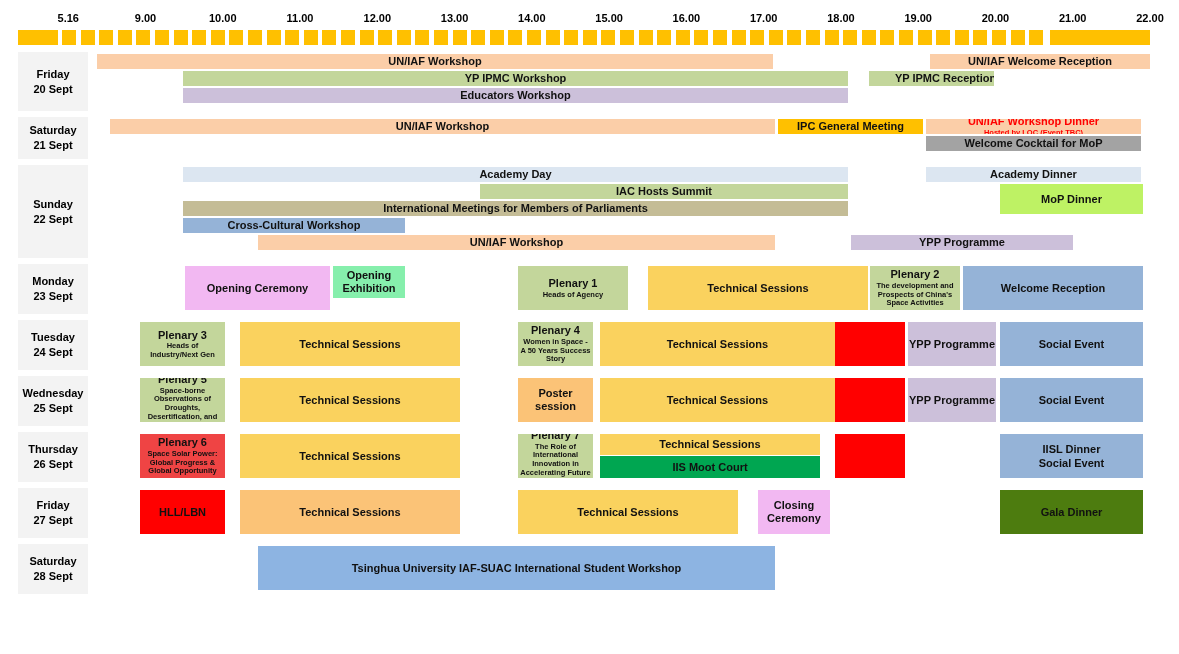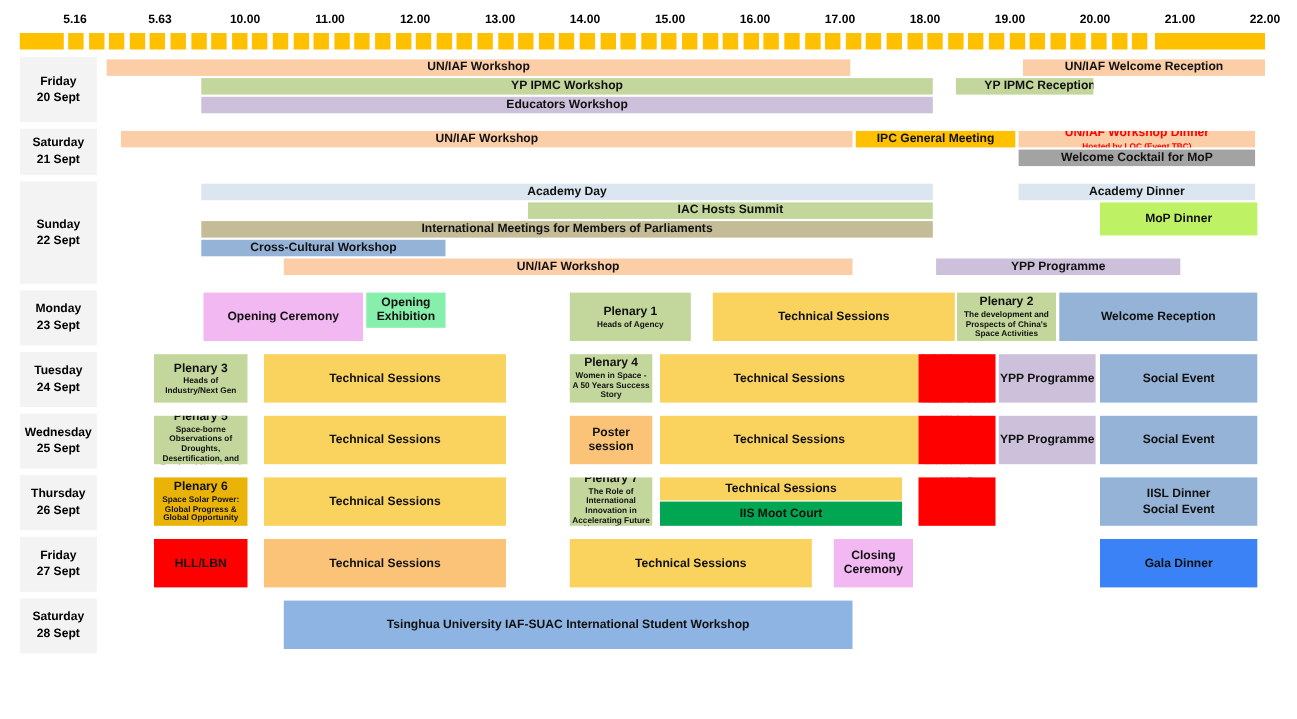--- a/index.html
+++ b/index.html
@@ -50,21 +50,21 @@
   .ev .t2{font-size:7.5px;font-weight:bold;margin-top:1px;}
   .ev.redtxt .t1,.ev.redtxt .t2{color:#FF0000;}
 </style>
 </head>
 <body>
 
 <div id="sheet">
 
   <div id="ruler-labels">
       <div class="tick-label" style="left: 68.2253px;">5.16</div>
-      <div class="tick-label" style="left: 145.495px;">5.63</div>
+      <div class="tick-label" style="left: 145.495px;">9.00</div>
       <div class="tick-label" style="left: 222.765px;">10.00</div>
       <div class="tick-label" style="left: 300.034px;">11.00</div>
       <div class="tick-label" style="left: 377.304px;">12.00</div>
       <div class="tick-label" style="left: 454.573px;">13.00</div>
       <div class="tick-label" style="left: 531.843px;">14.00</div>
       <div class="tick-label" style="left: 609.113px;">15.00</div>
       <div class="tick-label" style="left: 686.382px;">16.00</div>
       <div class="tick-label" style="left: 763.652px;">17.00</div>
       <div class="tick-label" style="left: 840.922px;">18.00</div>
       <div class="tick-label" style="left: 918.191px;">19.00</div>
@@ -283,21 +283,21 @@
         </div>
         <div class="ev" style="left: 1000px; width: 143px; top: 2px; height: 44px; background: rgb(149, 179, 215);">
           <div class="t1">Social Event</div>
         </div>
       </div>
       <div class="row" style="top: 432px; height: 50px;">
         <div class="daycell" style="top: 0px; height: 50px; background: rgb(243, 243, 243);">
           <div>Thursday</div>
           <div>26 Sept</div>
         </div>
-        <div class="ev" style="left: 140px; width: 85px; top: 2px; height: 44px; background: #eab308;">
+        <div class="ev" style="left: 140px; width: 85px; top: 2px; height: 44px; background: #ef4444;">
           <div class="t1">Plenary 6</div>
           <div class="t2">Space Solar Power: Global Progress &amp; Global Opportunity</div>
         </div>
         <div class="ev" style="left: 240px; width: 220px; top: 2px; height: 44px; background: rgb(250, 210, 94);">
           <div class="t1">Technical Sessions</div>
         </div>
         <div class="ev" style="left: 518px; width: 75px; top: 2px; height: 44px; background: rgb(195, 214, 155); justify-content: flex-start;">
           <div class="t1" style="margin-top: -5px;">Plenary 7</div>
           <div class="t2">The Role of International Innovation in Accelerating Future Human Space Exploration</div>
         </div>
@@ -326,21 +326,21 @@
         </div>
         <div class="ev" style="left: 240px; width: 220px; top: 2px; height: 44px; background: rgb(251, 195, 119);">
           <div class="t1">Technical Sessions</div>
         </div>
         <div class="ev" style="left: 518px; width: 220px; top: 2px; height: 44px; background: rgb(250, 210, 94);">
           <div class="t1">Technical Sessions</div>
         </div>
         <div class="ev" style="left: 758px; width: 72px; top: 2px; height: 44px; background: rgb(242, 184, 242);">
           <div class="t1 wrapok">Closing Ceremony</div>
         </div>
-        <div class="ev" style="left: 1000px; width: 143px; top: 2px; height: 44px; background: #3b82f6;">
+        <div class="ev" style="left: 1000px; width: 143px; top: 2px; height: 44px; background: #4d7c0f;">
           <div class="t1">Gala Dinner</div>
         </div>
       </div>
       <div class="row" style="top: 544px; height: 50px;">
         <div class="daycell" style="top: 0px; height: 50px; background: rgb(243, 243, 243);">
           <div>Saturday</div>
           <div>28 Sept</div>
         </div>
         <div class="ev" style="left: 258px; width: 517px; top: 2px; height: 44px; background: rgb(141, 180, 226);">
           <div class="t1">Tsinghua University IAF-SUAC International Student Workshop</div>

